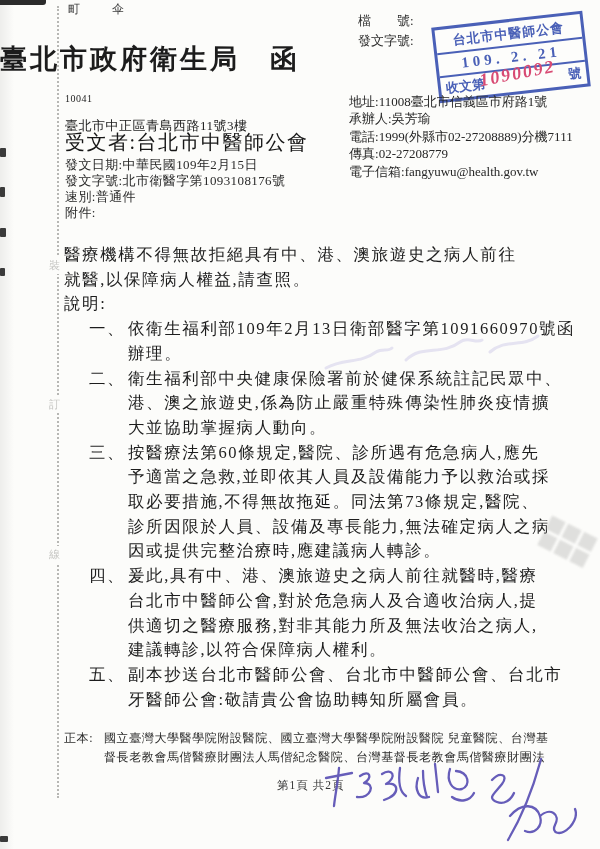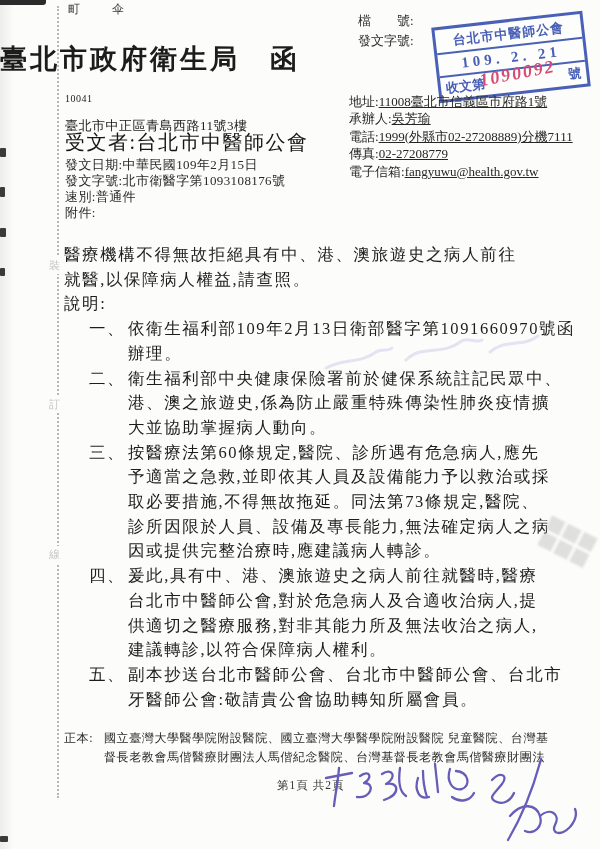--- a/index.html
+++ b/index.html
@@ -40,21 +40,21 @@
     transform:rotate(-11deg);font-style:italic;letter-spacing:2px;font-weight:700;}
   
   .zip{left:65px;top:93px;font-size:10px;letter-spacing:.5px;}
   .addr-line{left:65px;top:117px;font-size:13px;letter-spacing:.5px;}
   .recipient{left:65px;top:129px;font-size:20px;letter-spacing:1.5px;color:#161616;}
   .meta{left:65px;top:157px;font-size:13px;line-height:15.9px;letter-spacing:.4px;color:#2a2a2a;}
   
   .contact{left:349px;top:93px;width:233px;font-size:13px;line-height:17.4px;color:#262626;}
   .c-entry{display:flex;}
   .c-label{white-space:nowrap;}
-  .c-val{flex:1;word-break:break-all;text-decoration:underline;}
+  .c-val{flex:1;word-break:break-all;}
   
   .docbody{left:64px;top:243px;width:512px;font-size:16.5px;line-height:24.7px;
     letter-spacing:1.6px;color:#1d1d1d;}
   .blk{display:flex;}
   .blk-label{width:58px;flex:0 0 58px;}
   .blk-txt{flex:1;white-space:pre-line;}
   .itm{display:flex;margin-left:25px;}
   .itm-num{width:39px;flex:0 0 39px;}
   .itm-txt{flex:1;white-space:pre-line;}
   

